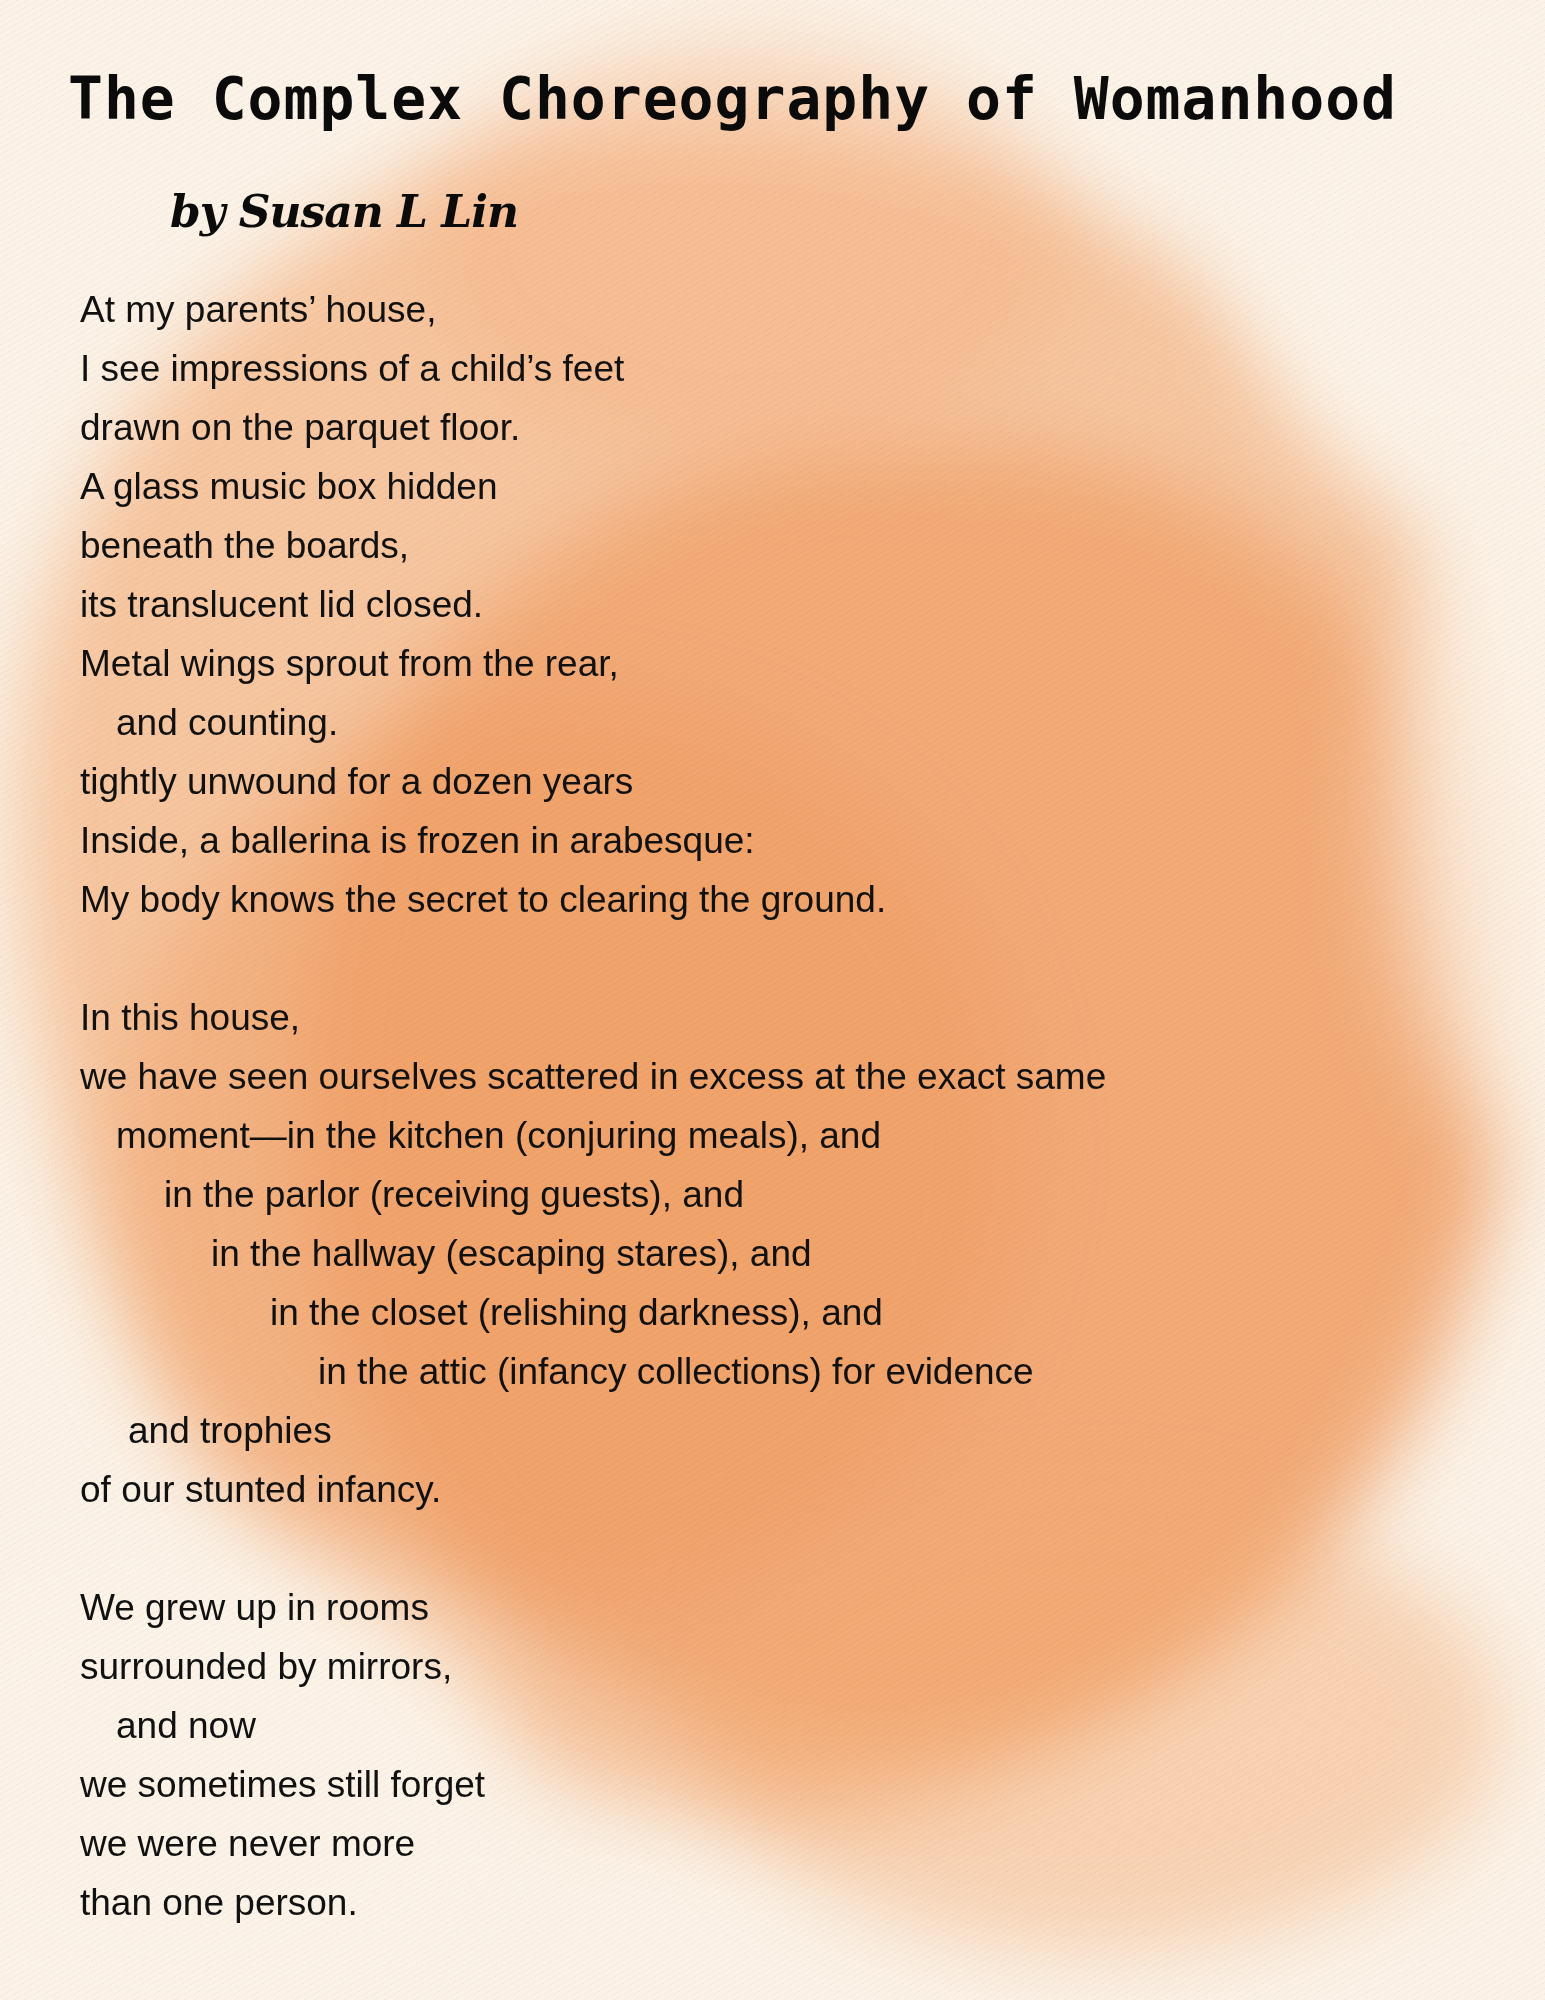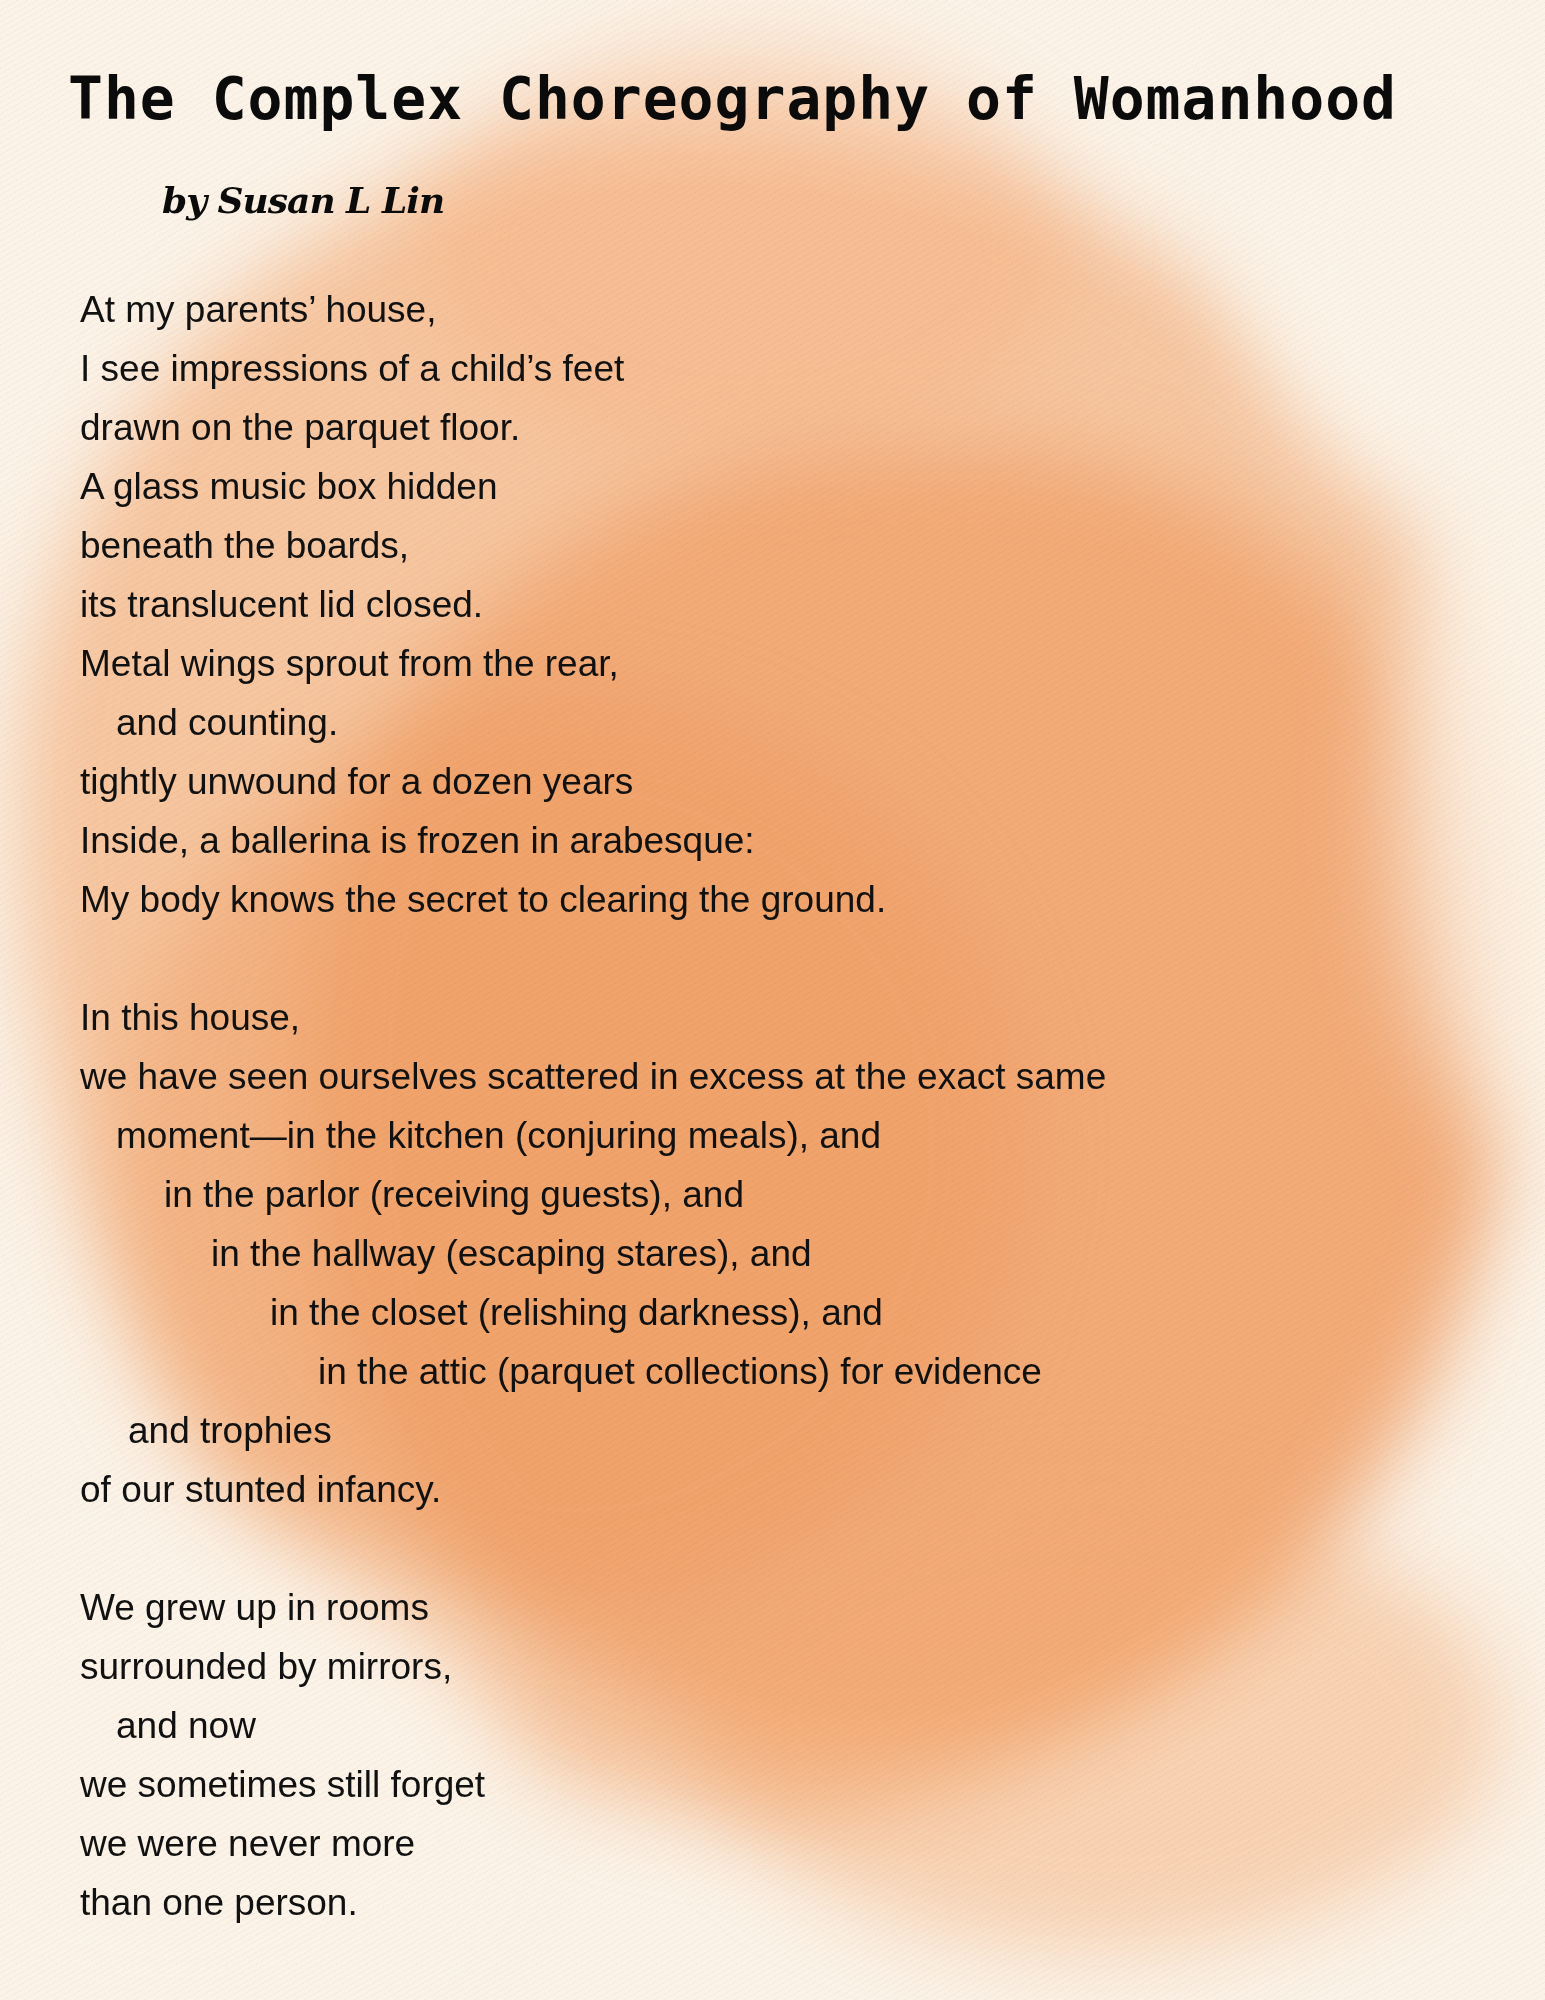--- a/index.html
+++ b/index.html
@@ -59,25 +59,25 @@
       font-size: 58px;
       letter-spacing: 1px;
       line-height: 1;
       color: #0b0b0b;
       white-space: nowrap;
     }
     .byline {
       position: absolute;
       left: 154px;
       top: 174px;
-      margin: 8px;
+      margin: 16px;
       font-family: "DejaVu Serif", "Liberation Serif", serif;
       font-weight: bold;
       font-style: italic;
-      font-size: 36px;
+      font-size: 44px;
       letter-spacing: -1px;
       line-height: 1;
       color: #0b0b0b;
     }
     .poem {
       position: absolute;
       left: 80px;
       top: 280px;
       margin: 0;
       padding: 0;
@@ -135,21 +135,21 @@
     </div>
     <div class="gap"></div>
 
     <div>
       <div class="line">In this house,</div>
       <div class="line">we have seen ourselves scattered in excess at the exact same</div>
       <div class="line i1">moment—in the kitchen (conjuring meals), and</div>
       <div class="line i2">in the parlor (receiving guests), and</div>
       <div class="line i3">in the hallway (escaping stares), and</div>
       <div class="line i4">in the closet (relishing darkness), and</div>
-      <div class="line i5">in the attic (parquet collections) for evidence</div>
+      <div class="line i5">in the attic (infancy collections) for evidence</div>
       <div class="line i6">and trophies</div>
       <div class="line">of our stunted infancy.</div>
     </div>
     <div class="gap"></div>
 
     <div>
       <div class="line">We grew up in rooms</div>
       <div class="line">surrounded by mirrors,</div>
       <div class="line i1">and now</div>
       <div class="line">we sometimes still forget</div>

